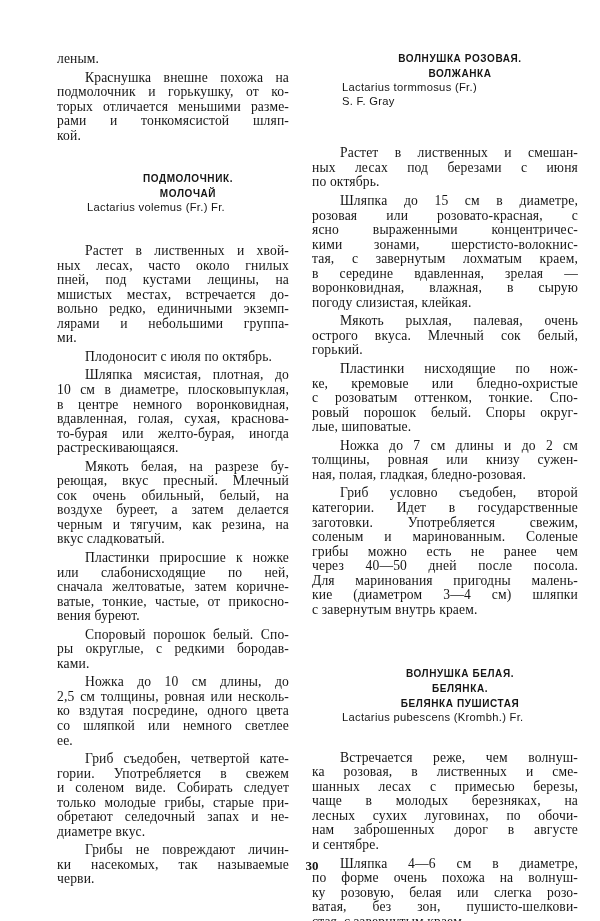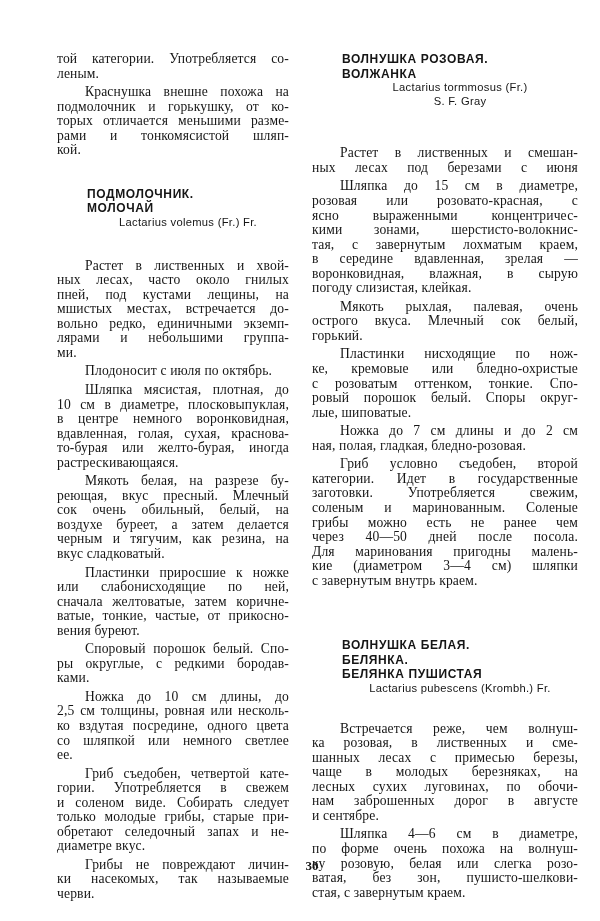--- a/index.html
+++ b/index.html
@@ -7,34 +7,33 @@
          font-family: "Liberation Serif", serif; color: #151515; }
   .col { position: absolute; top: 52px; }
   .col-left { left: 57px; width: 232px; }
   .col-right { left: 312px; width: 266px; }
   .line { font-size: 13.6px; line-height: 14.55px; height: 14.55px; white-space: nowrap;
           text-align: justify; text-align-last: justify; letter-spacing: 0.15px; }
   .line.last { text-align-last: left; }
   .line.indent { padding-left: 28px; }
   .para { margin-bottom: 4px; }
   .heading { margin-left: 30px; }
-  .heading .h { font-family: "Liberation Sans", sans-serif; font-weight: bold; font-size: 12px;
-                line-height: 14.6px; letter-spacing: 0.6px; white-space: nowrap; }
+  .heading .h { font-family: "Liberation Sans", sans-serif; font-weight: bold; font-size: 10px;
+                line-height: 14.6px; letter-spacing: 0.6px; white-space: nowrap; text-align: center; }
   .heading .latin { font-family: "Liberation Sans", sans-serif; font-size: 11.2px;
-                    line-height: 13.6px; letter-spacing: 0.3px; white-space: nowrap; text-align: center; }
+                    line-height: 13.6px; letter-spacing: 0.3px; white-space: nowrap; }
   .page-number { position: absolute; top: 858px; left: 0; width: 592px; text-align: center;
                  font-family: "Liberation Serif", serif; font-weight: bold; font-size: 13px; padding-left: 16px; }
 </style>
 </head>
 <body>
 
 <div class="col col-left">
   <div id="left-intro">
       <div class="para">
-        <div class="line">той категории. Употребляется со-</div>
         <div class="line last">леным.</div>
       </div>
       <div class="para">
         <div class="line indent">Краснушка внешне похожа на</div>
         <div class="line">подмолочник и горькушку, от ко-</div>
         <div class="line">торых отличается меньшими разме-</div>
         <div class="line">рами и тонкомясистой шляп-</div>
         <div class="line last">кой.</div>
       </div>
     </div>
@@ -111,20 +110,21 @@
   <div class="heading" style="margin-top:0px;">
     <div class="h">ВОЛНУШКА РОЗОВАЯ.</div>
     <div class="h">ВОЛЖАНКА</div>
     <div class="latin">Lactarius tormmosus (Fr.)</div>
     <div class="latin">S. F. Gray</div>
   </div>
   <div id="right-body-0" style="margin-top:38px;">
       <div class="para">
         <div class="line indent">Растет в лиственных и смешан-</div>
         <div class="line">ных лесах под березами с июня</div>
+        <div class="line last">по октябрь.</div>
       </div>
       <div class="para">
         <div class="line indent">Шляпка до 15 см в диаметре,</div>
         <div class="line">розовая или розовато-красная, с</div>
         <div class="line">ясно выраженными концентричес-</div>
         <div class="line">кими зонами, шерстисто-волокнис-</div>
         <div class="line">тая, с завернутым лохматым краем,</div>
         <div class="line">в середине вдавленная, зрелая —</div>
         <div class="line">воронковидная, влажная, в сырую</div>
         <div class="line last">погоду слизистая, клейкая.</div>
@@ -136,20 +136,21 @@
       </div>
       <div class="para">
         <div class="line indent">Пластинки нисходящие по нож-</div>
         <div class="line">ке, кремовые или бледно-охристые</div>
         <div class="line">с розоватым оттенком, тонкие. Спо-</div>
         <div class="line">ровый порошок белый. Споры округ-</div>
         <div class="line last">лые, шиповатые.</div>
       </div>
       <div class="para">
         <div class="line indent">Ножка до 7 см длины и до 2 см</div>
+        <div class="line">толщины, ровная или книзу сужен-</div>
         <div class="line last">ная, полая, гладкая, бледно-розовая.</div>
       </div>
       <div class="para">
         <div class="line indent">Гриб условно съедобен, второй</div>
         <div class="line">категории. Идет в государственные</div>
         <div class="line">заготовки. Употребляется свежим,</div>
         <div class="line">соленым и маринованным. Соленые</div>
         <div class="line">грибы можно есть не ранее чем</div>
         <div class="line">через 40—50 дней после посола.</div>
         <div class="line">Для маринования пригодны малень-</div>

